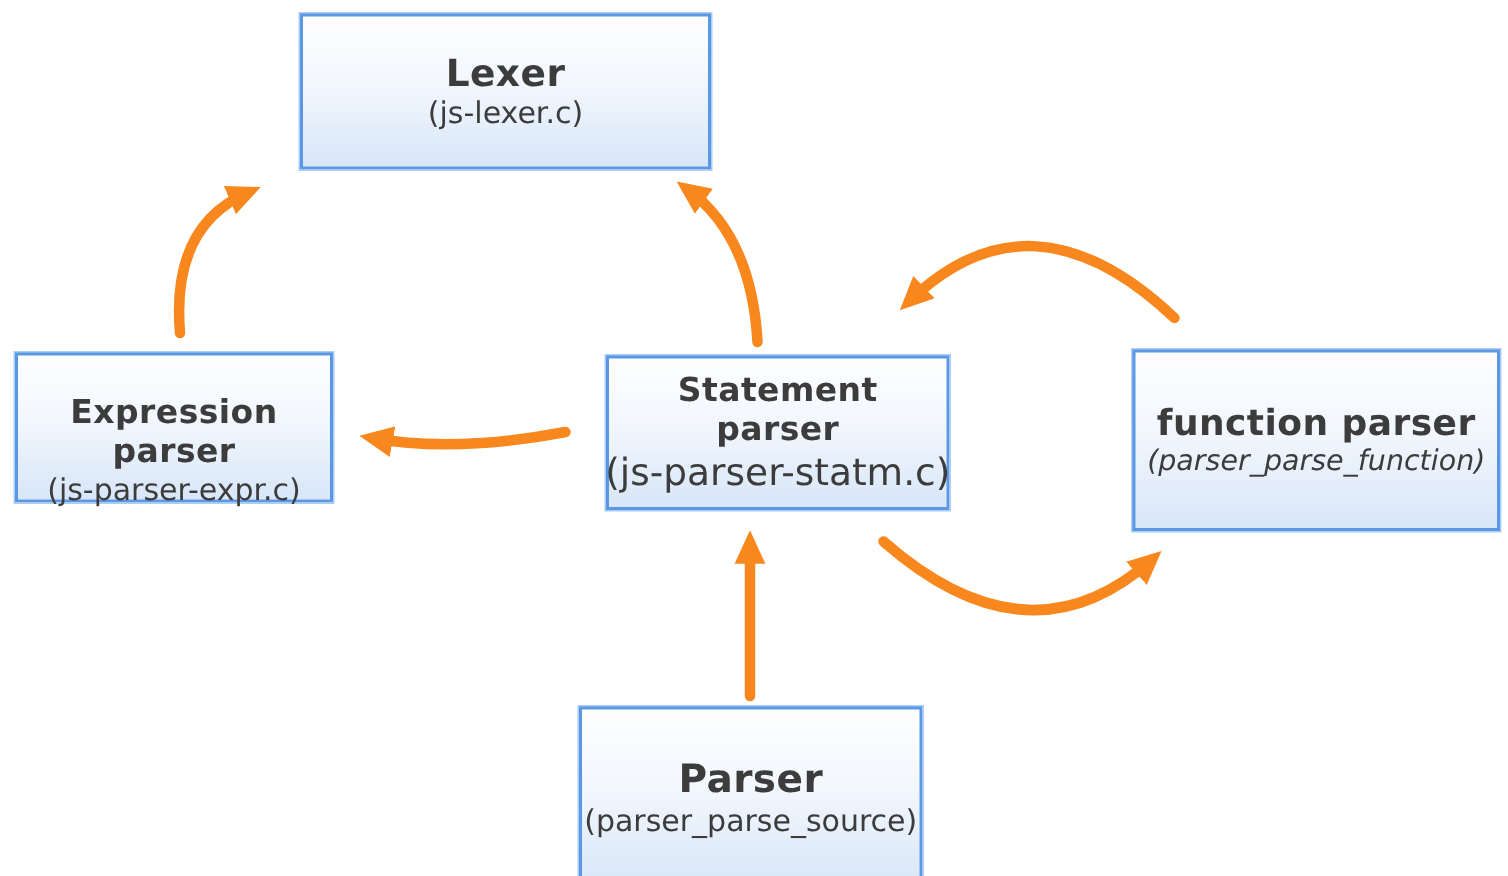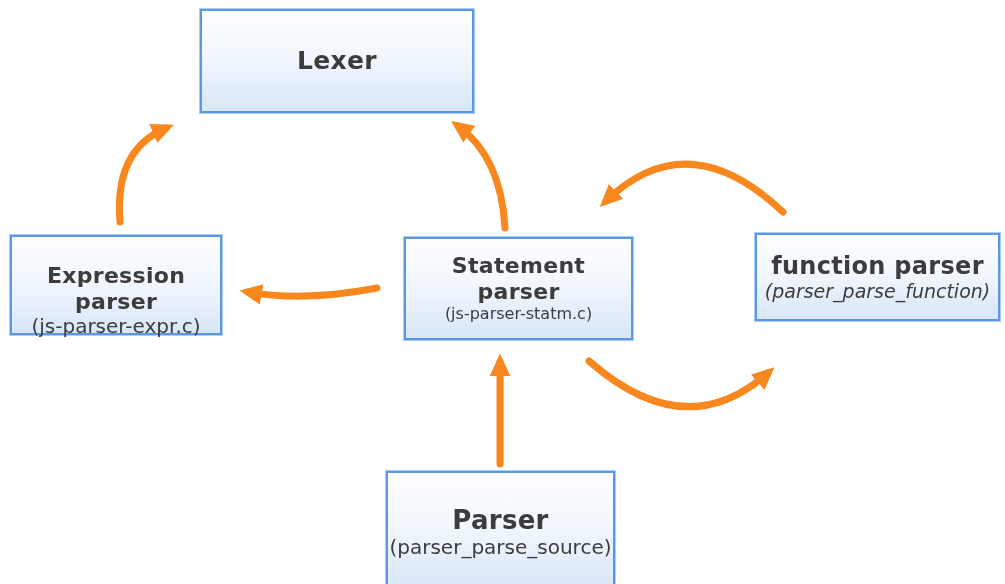--- a/index.html
+++ b/index.html
@@ -47,22 +47,22 @@
     white-space: nowrap;
   }
   
   .node-lexer       { left: 200px; top: 9px;   width: 274px; height: 104px; }
   .node-lexer .node-title { font-size: 25px; }
   .node-expression  { left: 10px;  top: 235px; width: 212px; height: 100px; }
   .node-expression .node-title { font-size: 22px; max-width: 150px; margin-top: 32px; }
   .node-expression .node-sub { font-size: 20px; }
   .node-statement   { left: 404px; top: 237px; width: 229px; height: 103px; }
   .node-statement .node-title { font-size: 22px; max-width: 150px; }
-  .node-statement .node-sub { font-size: 16px; }
-  .node-function    { left: 755px; top: 233px; width: 245px; height: 88px; text-align: center; }
+  .node-statement .node-sub { font-size: 25px; }
+  .node-function    { left: 755px; top: 233px; width: 245px; height: 121px; text-align: center; }
   .node-function .node-title { font-size: 24px; }
   .node-function .node-sub { font-size: 19px; font-style: italic; }
   .node-parser      { left: 386px; top: 471px; width: 229px; height: 122px; align-items: center; }
   .node-parser .node-title { font-size: 26px; }
 </style>
 </head>
 <body>
 
 <div class="canvas">
 
@@ -77,20 +77,21 @@
       <path d="M 505 228 Q 501 157 458 126" marker-end="url(#ah)"></path>
       <path d="M 377 288 Q 303 302 248 292" marker-end="url(#ah)"></path>
       <path d="M 783 212 Q 688 122 606 201" marker-end="url(#ah)"></path>
       <path d="M 589 361 Q 686 446 768 373" marker-end="url(#ah)"></path>
       <path d="M 500 464 L 500 362" marker-end="url(#ah)"></path>
     </g>
   </svg>
 
   <div class="node node-lexer">
     <div class="node-title">Lexer</div>
+    <div class="node-sub">(js-lexer.c)</div>
   </div>
 
   <div class="node node-expression">
     <div class="node-title">Expression parser</div>
     <div class="node-sub">(js-parser-expr.c)</div>
   </div>
 
   <div class="node node-statement">
     <div class="node-title">Statement parser</div>
     <div class="node-sub">(js-parser-statm.c)</div>

